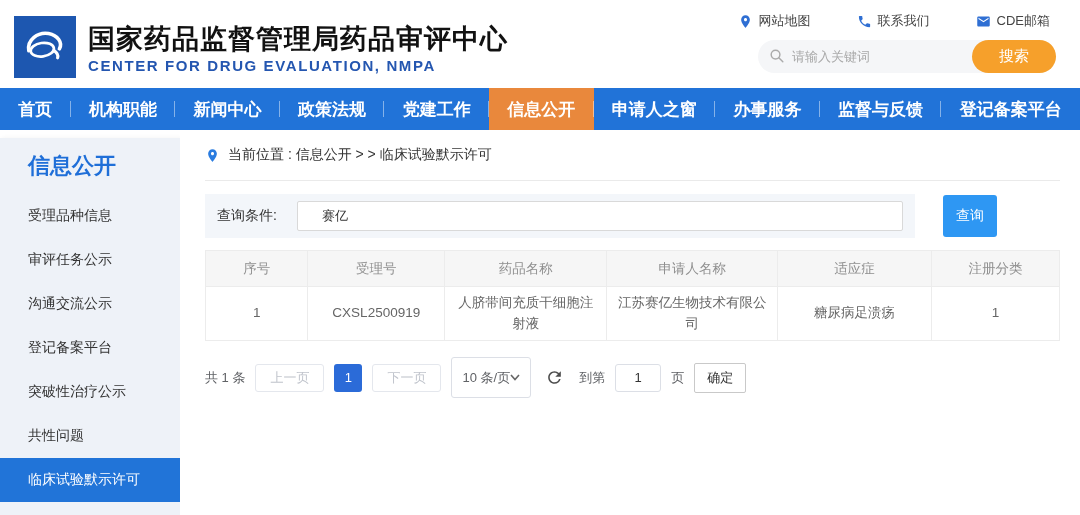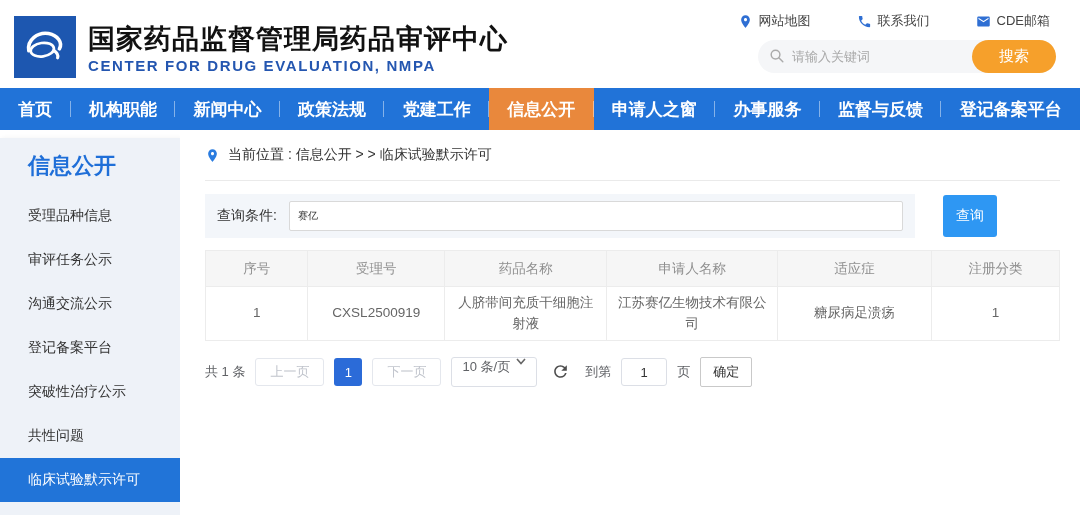--- a/index.html
+++ b/index.html
@@ -43,36 +43,36 @@
   .side-item.active { background:#2174d8; color:#fff; }
 
   .content { flex:1; background:#fff; padding:0 20px 0 25px; }
   .breadcrumb { height:51px; display:flex; align-items:center; gap:8px; border-bottom:1px solid #eaeaea; font-size:14px; color:#333; }
   .breadcrumb svg { width:15px; height:15px; fill:#2a7ce0; }
 
   .query-section { margin-top:13px; display:flex; align-items:center; }
   .query-box { width:710px; height:44px; background:#f3f6fa; display:flex; align-items:center; padding:0 12px; gap:12px; }
   .query-label { font-size:14px; color:#333; white-space:nowrap; }
   .query-input { flex:1; height:30px; border:1px solid #d9d9d9; border-radius:2px; background:#fff;
-      padding:0 8px; font-size:10px; color:#333; outline:none; font-family:inherit; }
+      padding:0 24px; font-size:13px; color:#333; outline:none; font-family:inherit;margin-left:8px; }
   .query-btn { margin-left:28px; width:54px; height:42px; border:none; border-radius:3px; background:#2e97f3;
       color:#fff; font-size:14px; cursor:pointer; font-family:inherit; }
 
   .result-table { margin-top:12px; width:100%; border-collapse:collapse; table-layout:fixed; }
   .result-table th { height:36px; background:#f6f6f6; border:1px solid #ececec; font-size:13.5px; font-weight:400; color:#8f8f8f; }
   .result-table td { height:54px; background:#fff; border:1px solid #ececec; font-size:13.5px; color:#666;
       text-align:center; padding:4px 10px; line-height:1.5; }
 
   .pagination { margin-top:16px; display:flex; align-items:center; gap:10px; font-size:13px; color:#606266; }
   .pg-btn { height:28px; padding:0 14px; border:1px solid #e4e7ed; background:#fff; border-radius:3px;
       font-size:13px; color:#c0c4cc; cursor:default; font-family:inherit; }
   .pg-num { width:28px; height:28px; border:none; border-radius:3px; background:#2b6bd8; color:#fff;
       font-size:13px; cursor:pointer; font-family:inherit; }
-  .pg-select { height:30px; border:1px solid #dcdfe6; border-radius:3px; display:flex; align-items:flex-start;
-      gap:6px; padding:0 10px; color:#606266; cursor:pointer; background:#fff; }
+  .pg-select { height:41px; border:1px solid #dcdfe6; border-radius:3px; display:flex; align-items:center;
+      gap:0; padding:0 10px; color:#606266; cursor:pointer; background:#fff; }
   .pg-select svg { width:10px; height:7px; }
   .refresh { width:20px; height:20px; margin:0 4px; cursor:pointer; display:flex; }
   .refresh svg { width:19px; height:19px; fill:#4d4d4d; }
   .goto-input { width:46px; height:28px; border:1px solid #dcdfe6; border-radius:3px; text-align:center;
       font-size:13px; color:#333; outline:none; font-family:inherit; }
   .confirm-btn { height:30px; padding:0 12px; border:1px solid #c9c9c9; background:#fff; border-radius:2px;
       font-size:13px; color:#333; cursor:pointer; font-family:inherit; }
 </style>
 </head>
 <body>

